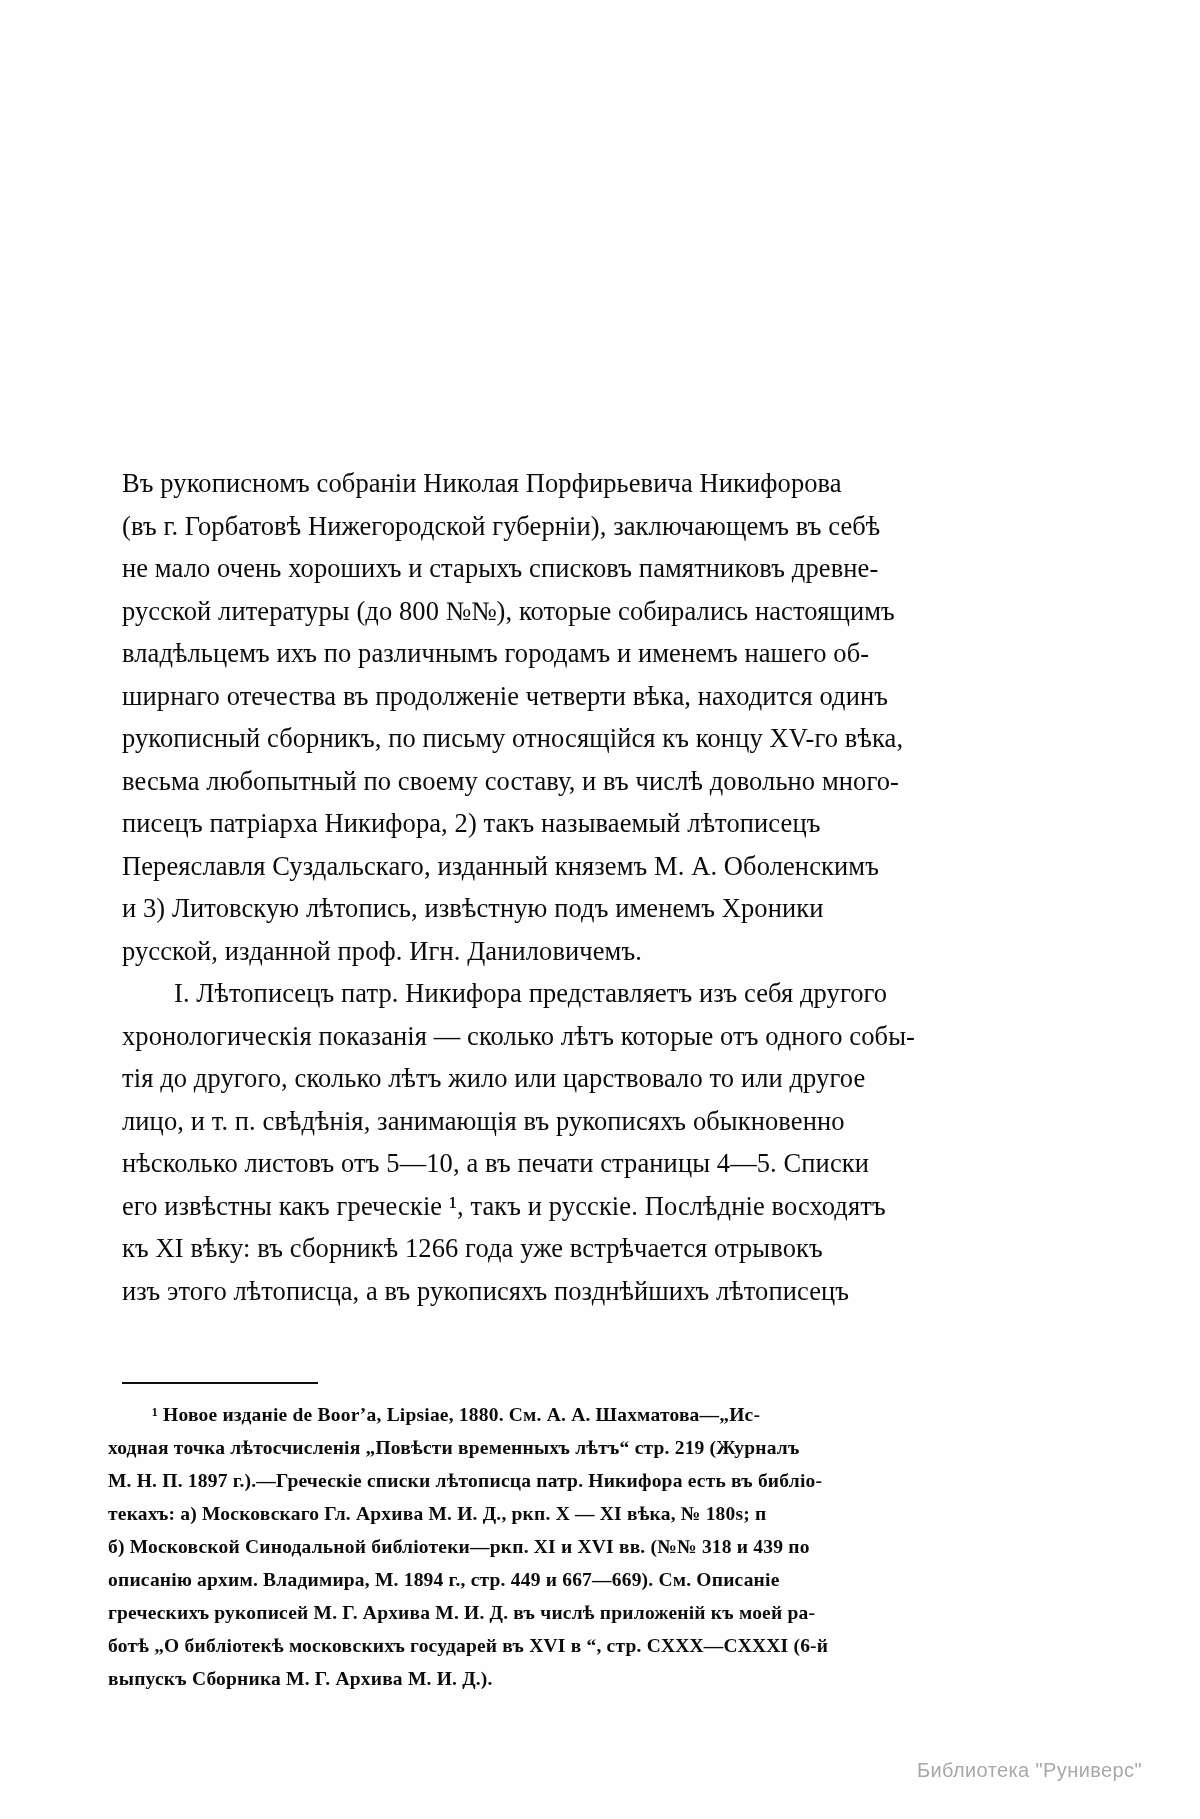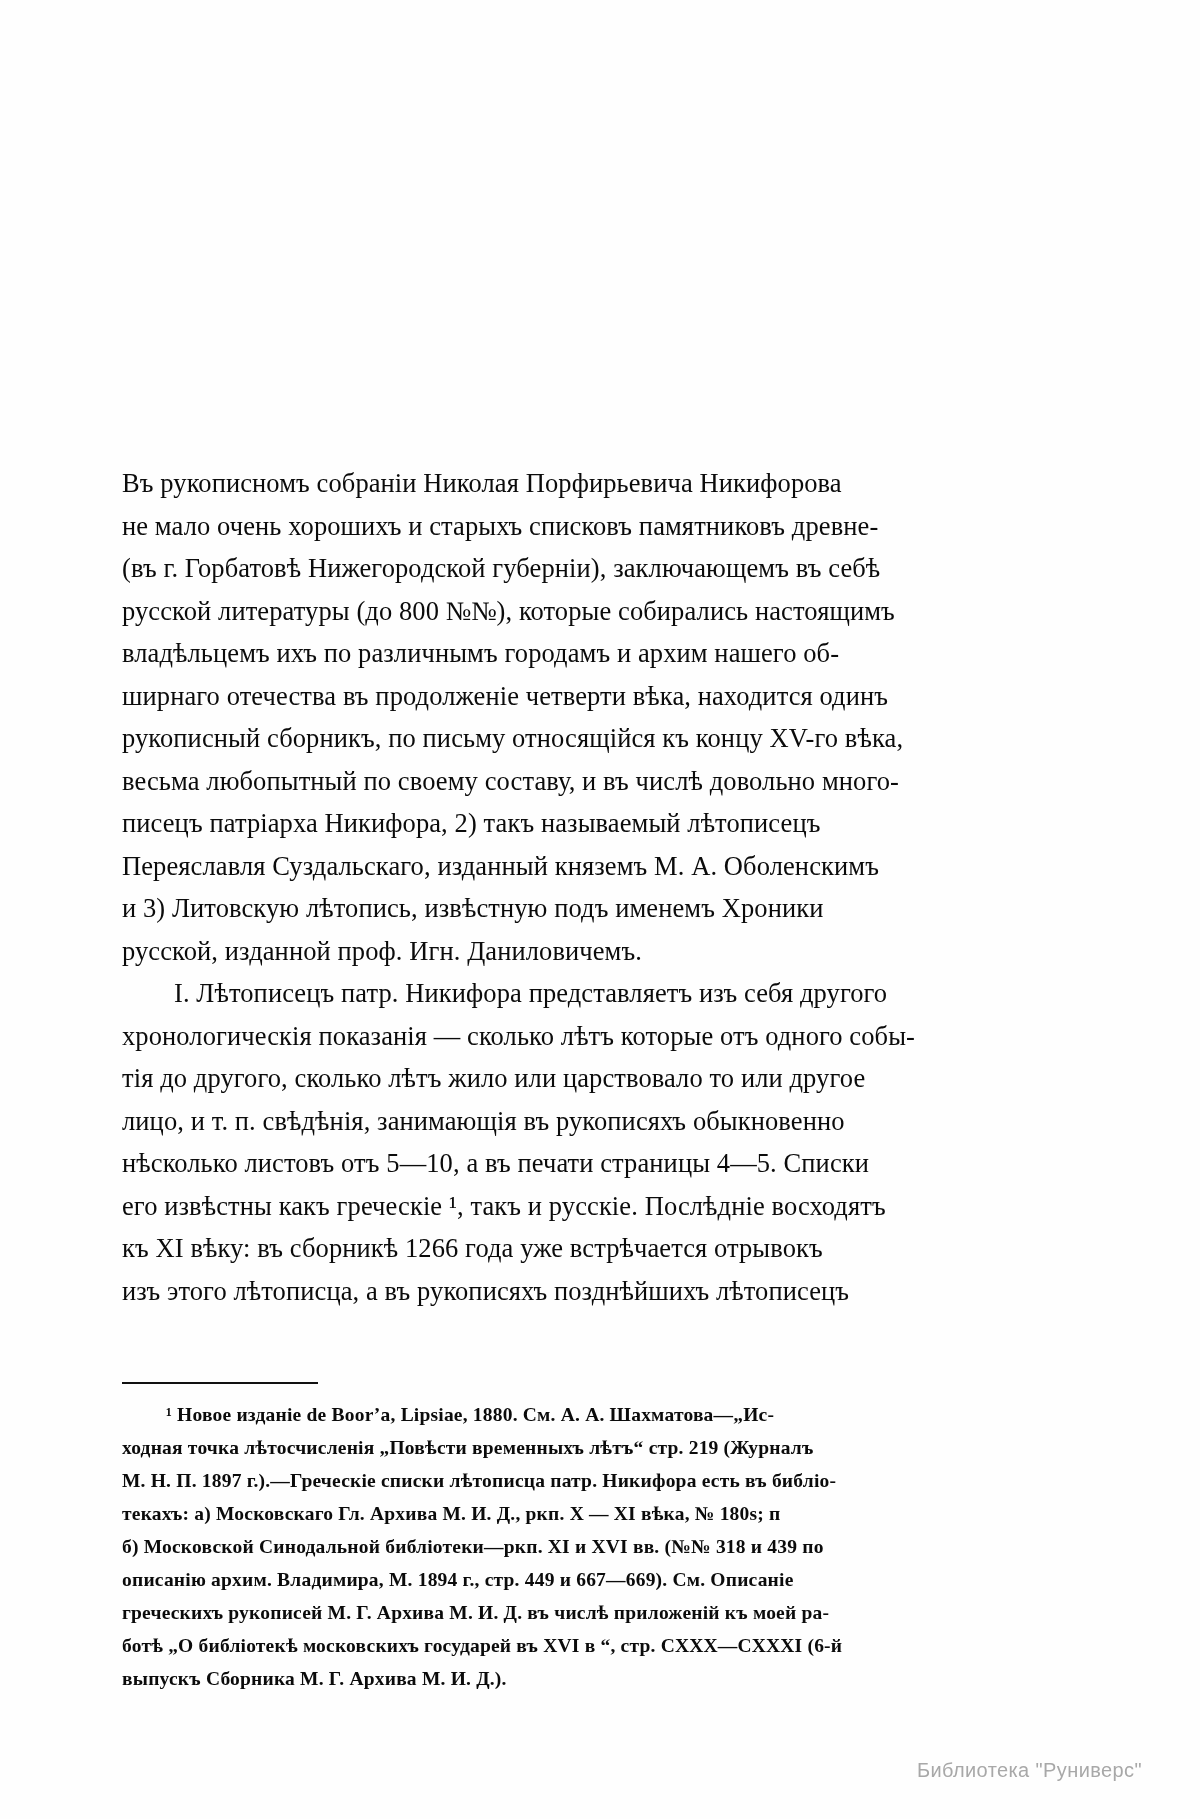--- a/index.html
+++ b/index.html
@@ -50,21 +50,21 @@
   .fn-rule {
     position: absolute;
     left: 122px;
     top: 1382px;
     width: 196px;
     height: 0;
     border-top: 2px solid #111;
   }
   .footnote {
     position: absolute;
-    left: 122px;
+    left: 108px;
     top: 1398px;
     width: 962px;
     font-size: 19.5px;
     line-height: 33px;
     font-weight: bold;
     text-align: justify;
     letter-spacing: 0.2px;
   }
   .footnote .line {
     display: block;
@@ -86,24 +86,24 @@
 </style>
 </head>
 <body>
 
 <div class="page">
 
   <div class="content">
 
     <p class="para">
       <span class="line">Въ  рукописномъ  собраніи  Николая  Порфирьевича  Никифорова</span>
+      <span class="line">(въ г. Горбатовѣ Нижегородской губерніи), заключающемъ  въ  себѣ</span>
       <span class="line">не мало очень  хорошихъ и старыхъ  списковъ  памятниковъ  древне-</span>
-      <span class="line">(въ г. Горбатовѣ Нижегородской губерніи), заключающемъ  въ  себѣ</span>
       <span class="line">русской  литературы  (до 800 №№), которые  собирались  настоящимъ</span>
-      <span class="line">владѣльцемъ  ихъ  по  различнымъ  городамъ  и  архим   нашего  об-</span>
+      <span class="line">владѣльцемъ  ихъ  по  различнымъ  городамъ  и  именемъ   нашего  об-</span>
       <span class="line">ширнаго  отечества  въ  продолженіе четверти вѣка, находится  одинъ</span>
       <span class="line">рукописный сборникъ, по письму относящійся къ концу XV-го вѣка,</span>
       <span class="line">весьма любопытный по своему составу, и въ числѣ довольно много-</span>
       <span class="line">писецъ  патріарха  Никифора,  2)  такъ  называемый  лѣтописецъ</span>
       <span class="line">Переяславля Суздальскаго, изданный княземъ  М.  А.  Оболенскимъ</span>
       <span class="line">и  3)  Литовскую  лѣтопись,  извѣстную  подъ  именемъ  Хроники</span>
       <span class="line">русской, изданной  проф.  Игн. Даниловичемъ.</span>
     </p>
 
     <p class="para">

